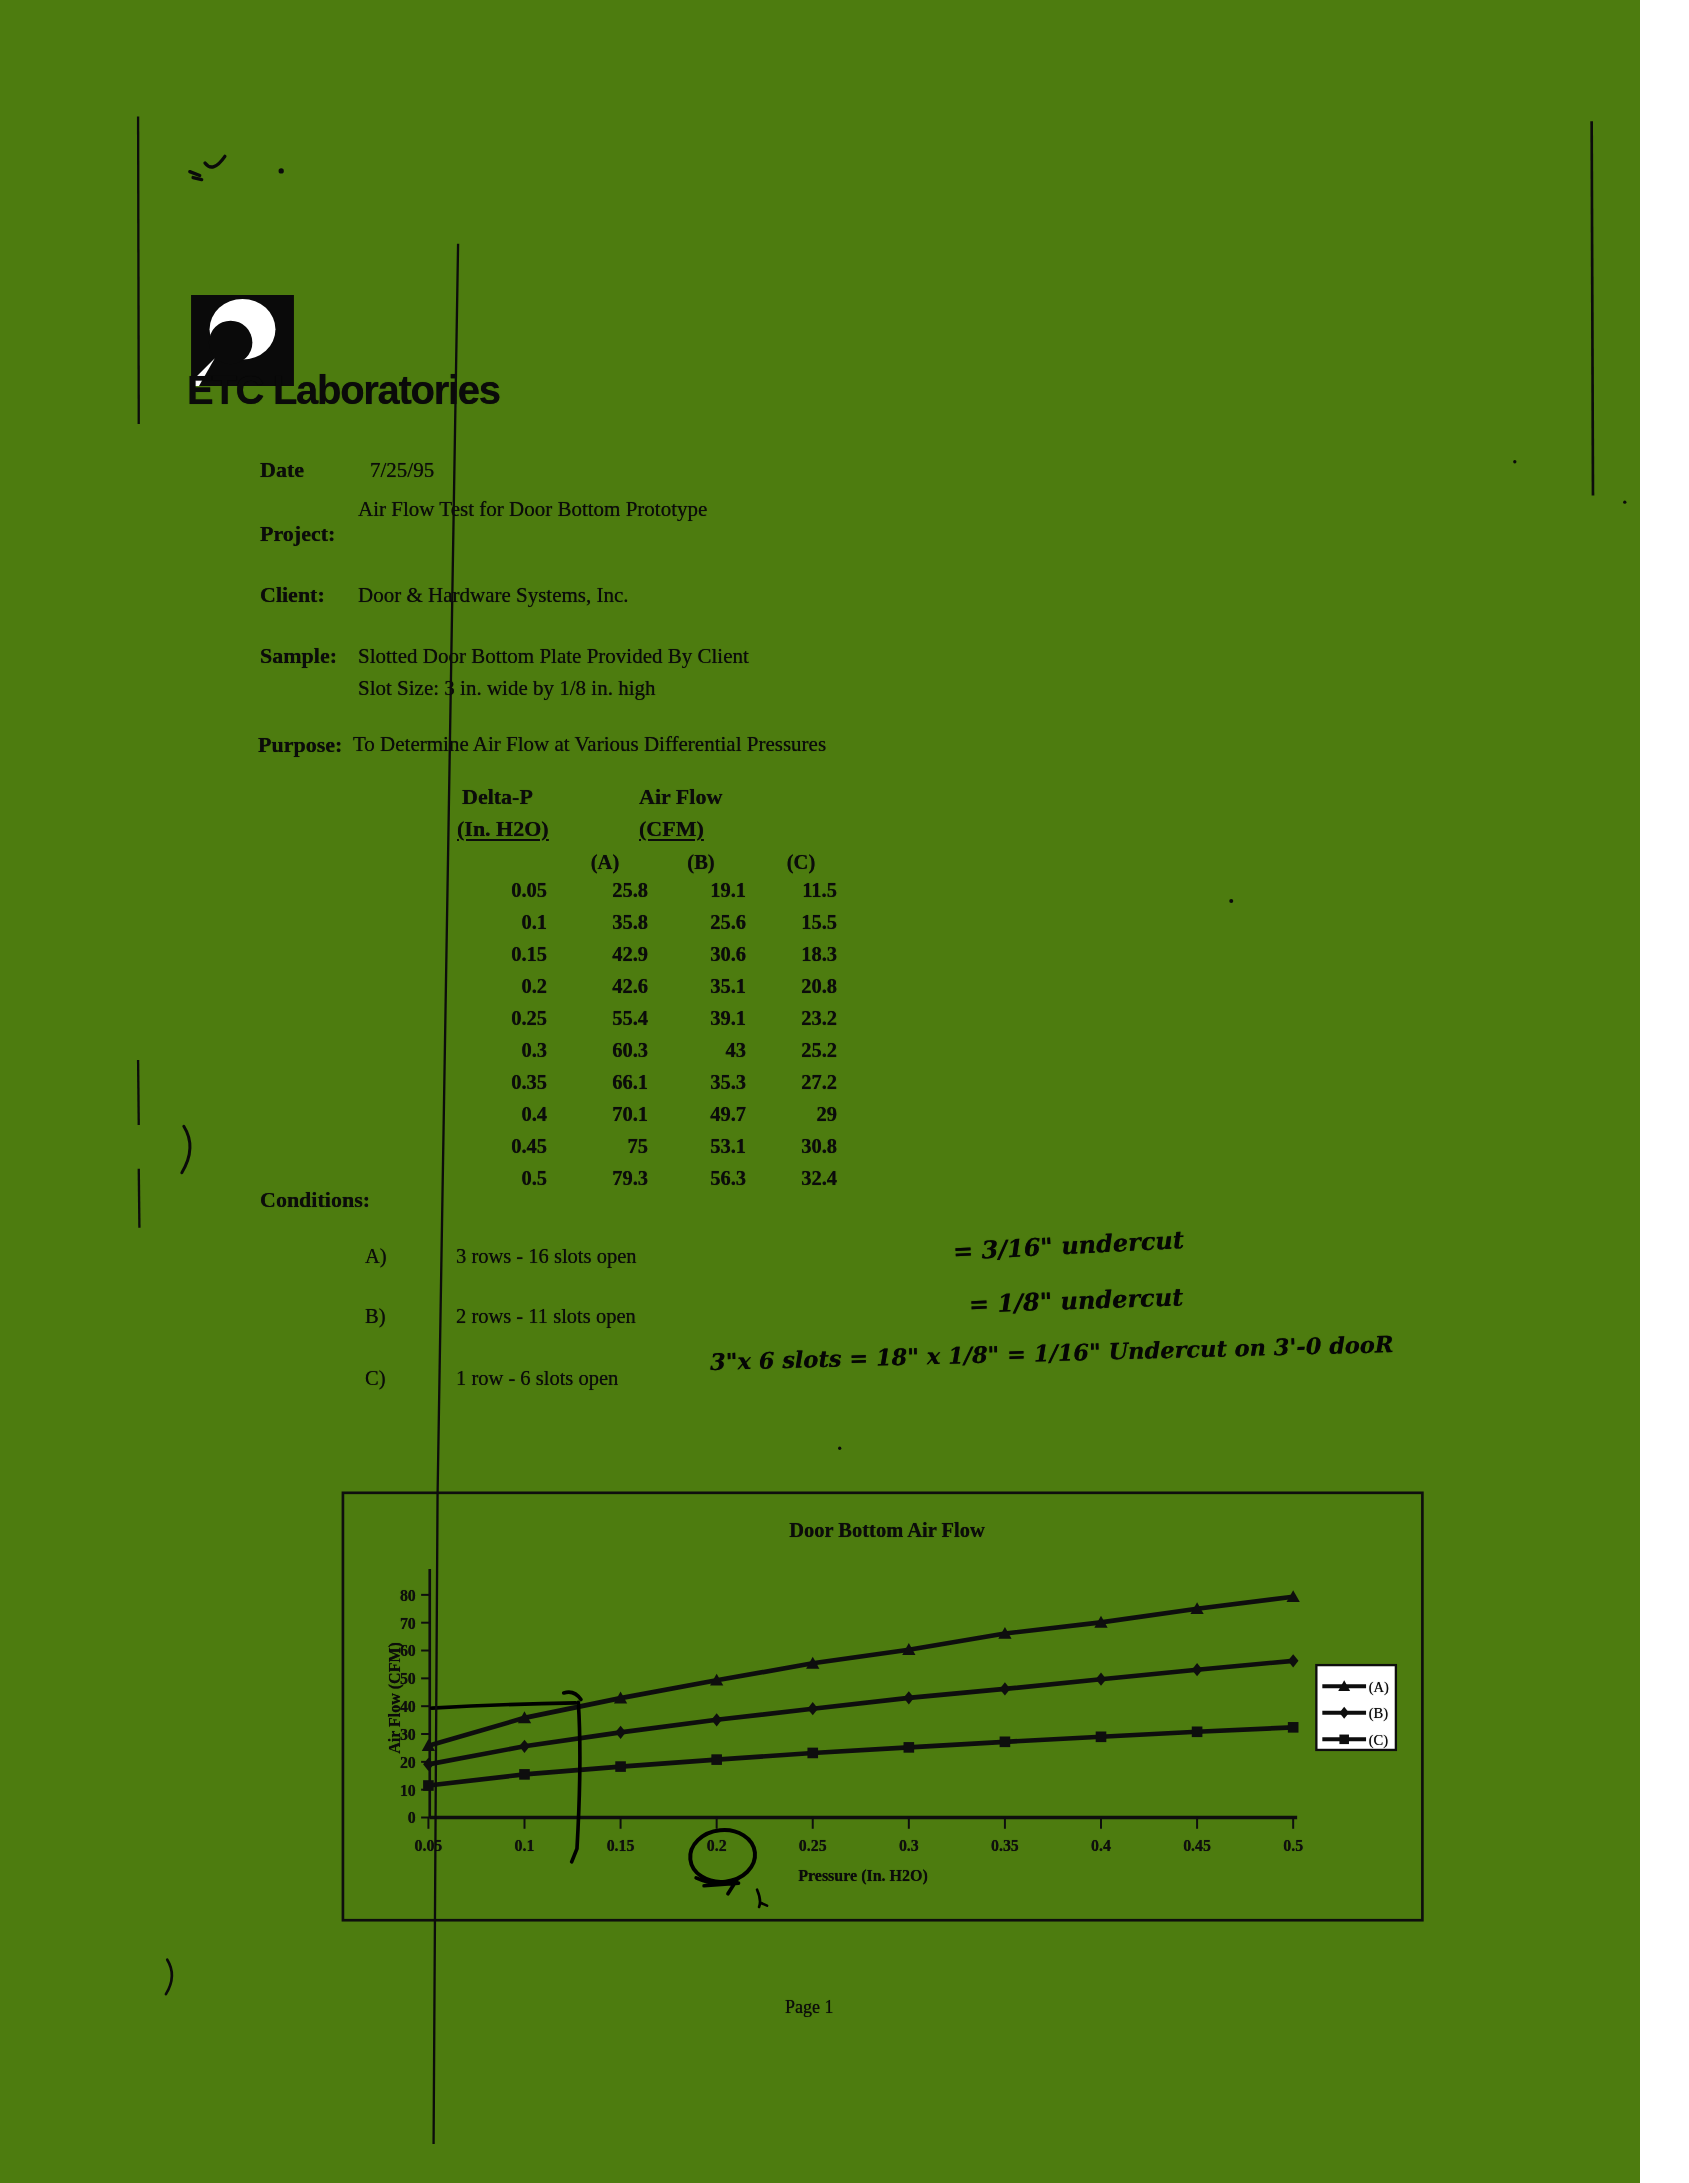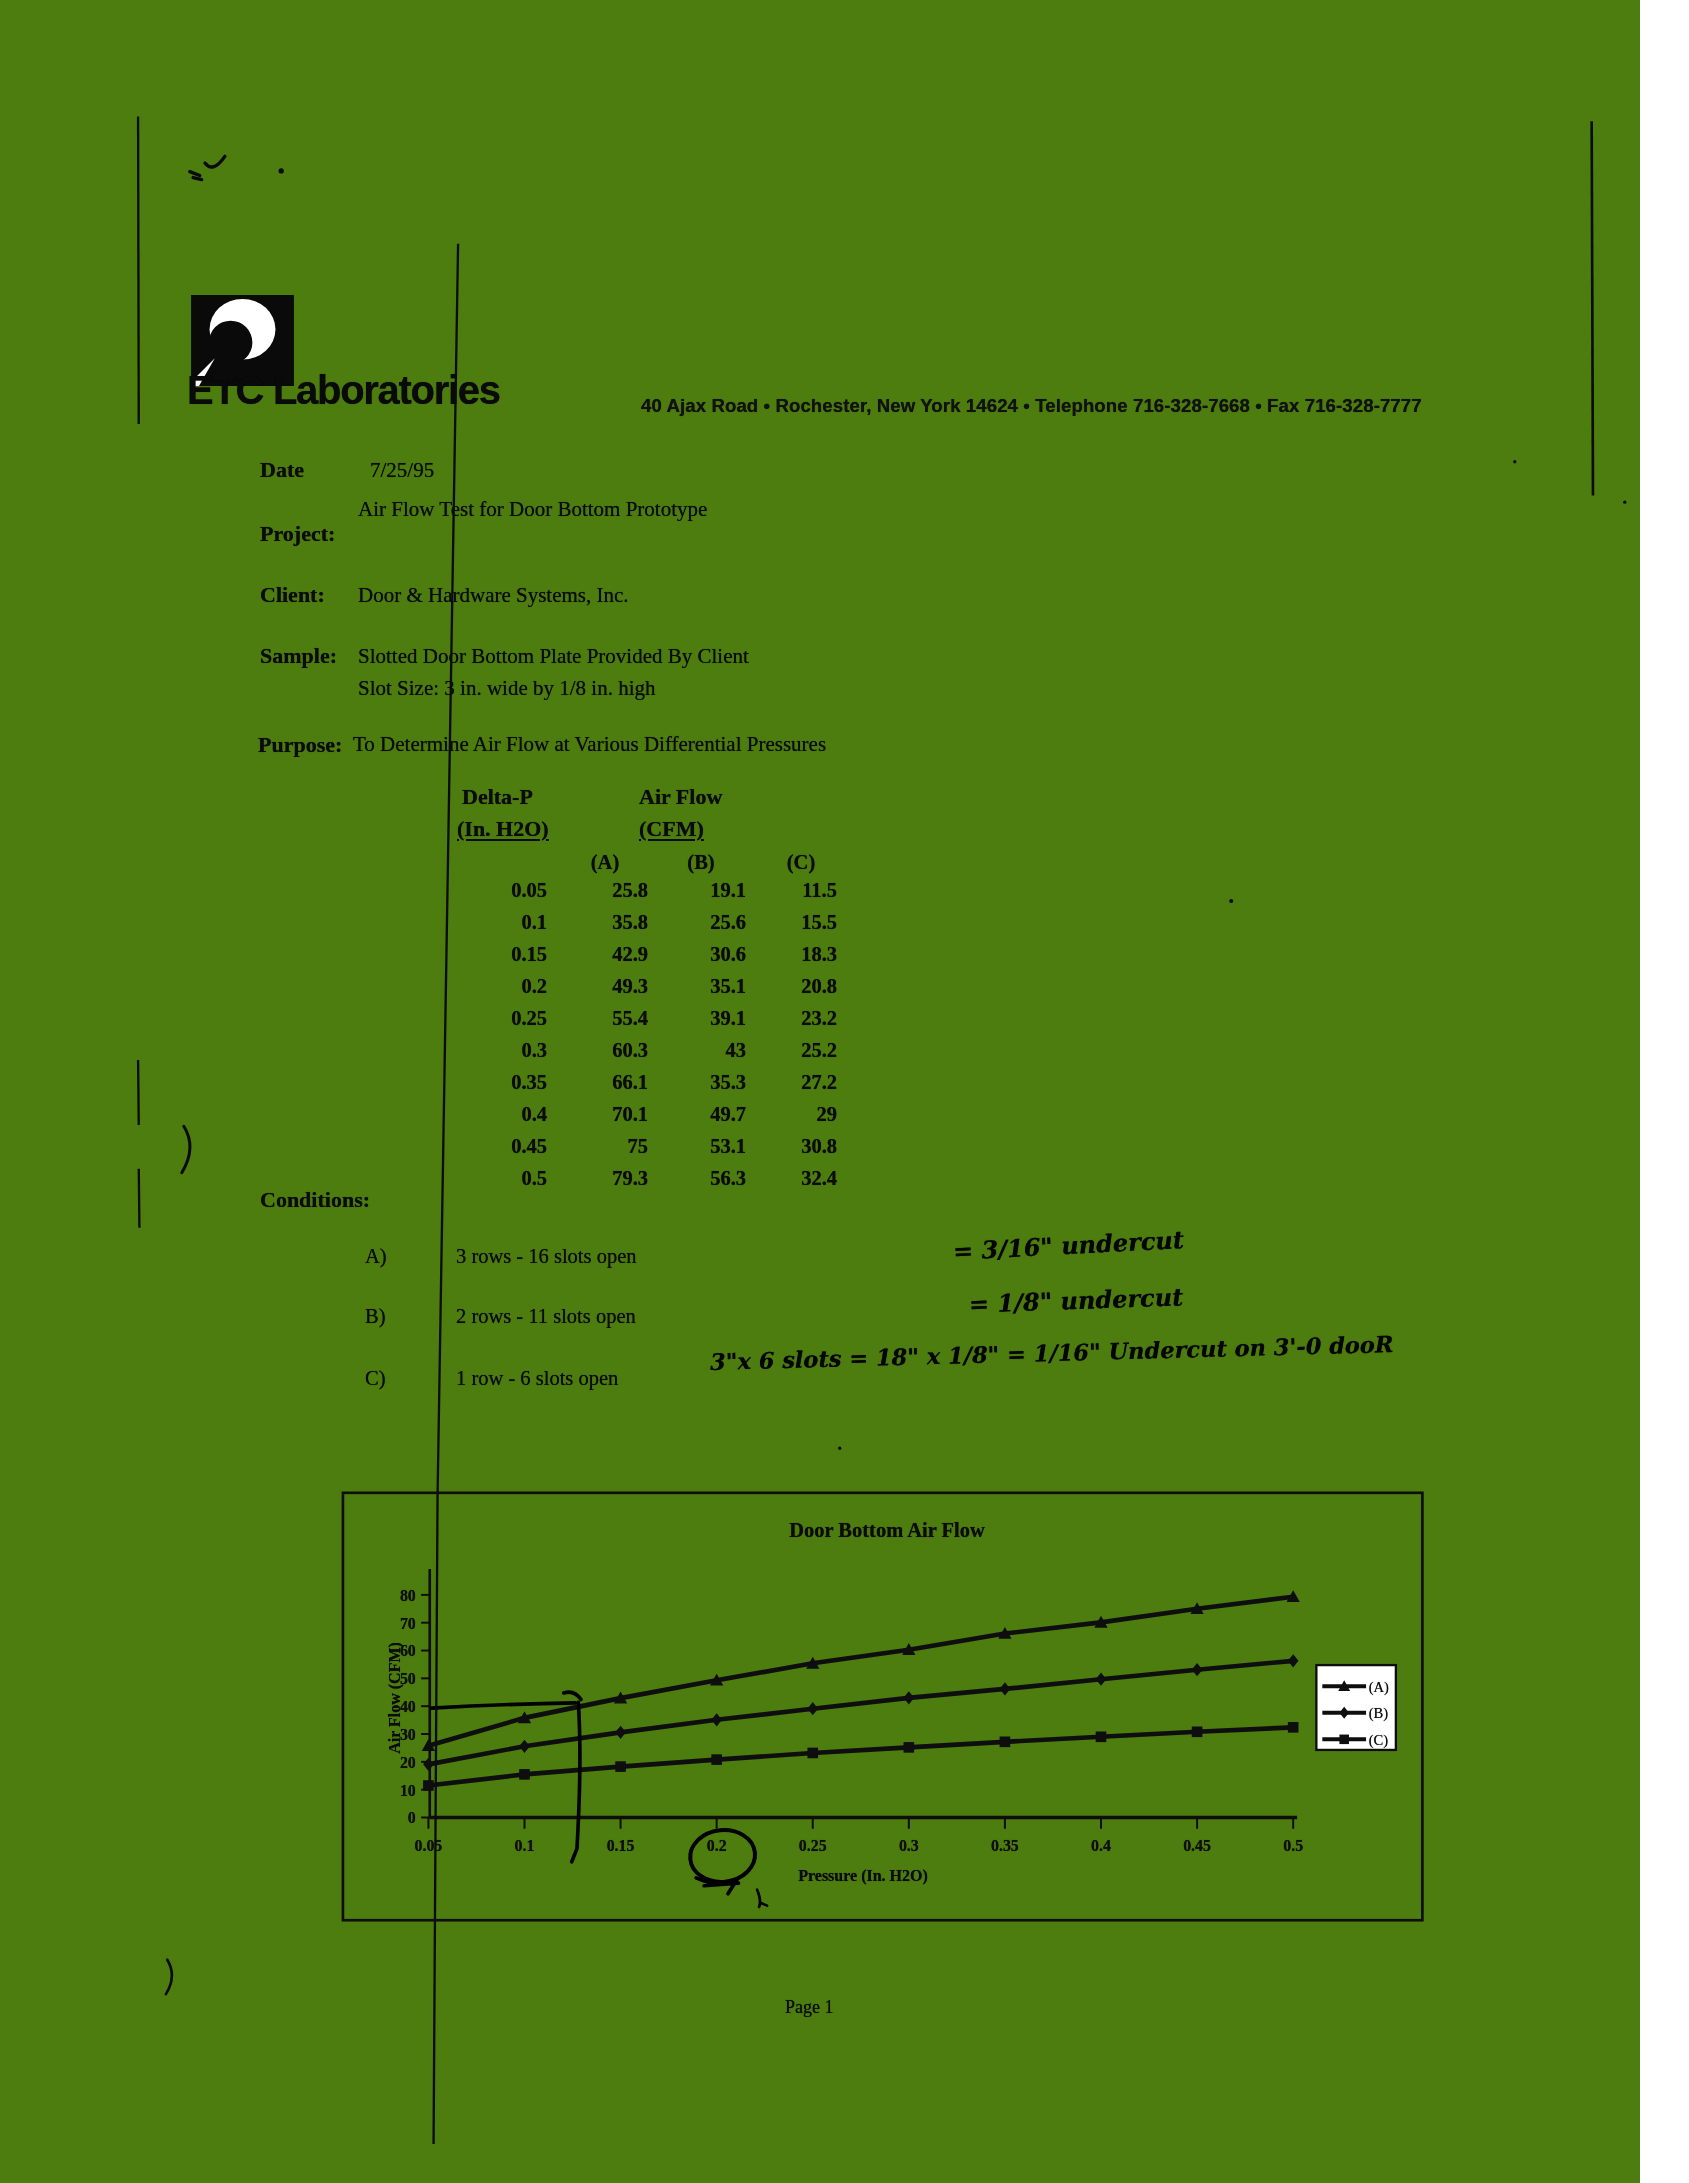--- a/index.html
+++ b/index.html
@@ -37,21 +37,20 @@
 
 <div class="page fax">
 
   <svg class="abs" style="left:191px;top:295px" width="103" height="91" viewBox="0 0 156 138">
     <rect x="0" y="0" width="156" height="138" fill="#0a0a0a"></rect>
     <ellipse cx="78" cy="52" rx="50" ry="46" fill="#ffffff"></ellipse>
     <circle cx="60" cy="72" r="33" fill="#0a0a0a"></circle>
     <path d="M0,132 L36,96 L12,138 L0,138 Z" fill="#ffffff"></path>
   </svg>
   <div class="abs company" style="left:187px;top:368px">ETC Laboratories</div>
-  <div class="abs address" style="left:641px;top:395px">40 Ajax Road • Rochester, New York 14624 • Telephone 716-328-7668 • Fax 716-328-7777</div>
 
   <div class="abs mlabel" style="left:260px;top:457px">Date</div>
   <div class="abs mvalue" style="left:370px;top:458px">7/25/95</div>
 
   <div class="abs mlabel" style="left:260px;top:521px">Project:</div>
   <div class="abs mvalue" style="left:358px;top:497px">Air Flow Test for Door Bottom Prototype</div>
 
   <div class="abs mlabel" style="left:260px;top:582px">Client:</div>
   <div class="abs mvalue" style="left:358px;top:583px">Door &amp; Hardware Systems, Inc.</div>
 
@@ -85,21 +84,21 @@
         <div class="t-cell">15.5</div>
       </div>
       <div class="t-row">
         <div class="t-cell">0.15</div>
         <div class="t-cell">42.9</div>
         <div class="t-cell">30.6</div>
         <div class="t-cell">18.3</div>
       </div>
       <div class="t-row">
         <div class="t-cell">0.2</div>
-        <div class="t-cell">49.3</div>
+        <div class="t-cell">42.6</div>
         <div class="t-cell">35.1</div>
         <div class="t-cell">20.8</div>
       </div>
       <div class="t-row">
         <div class="t-cell">0.25</div>
         <div class="t-cell">55.4</div>
         <div class="t-cell">39.1</div>
         <div class="t-cell">23.2</div>
       </div>
       <div class="t-row">

